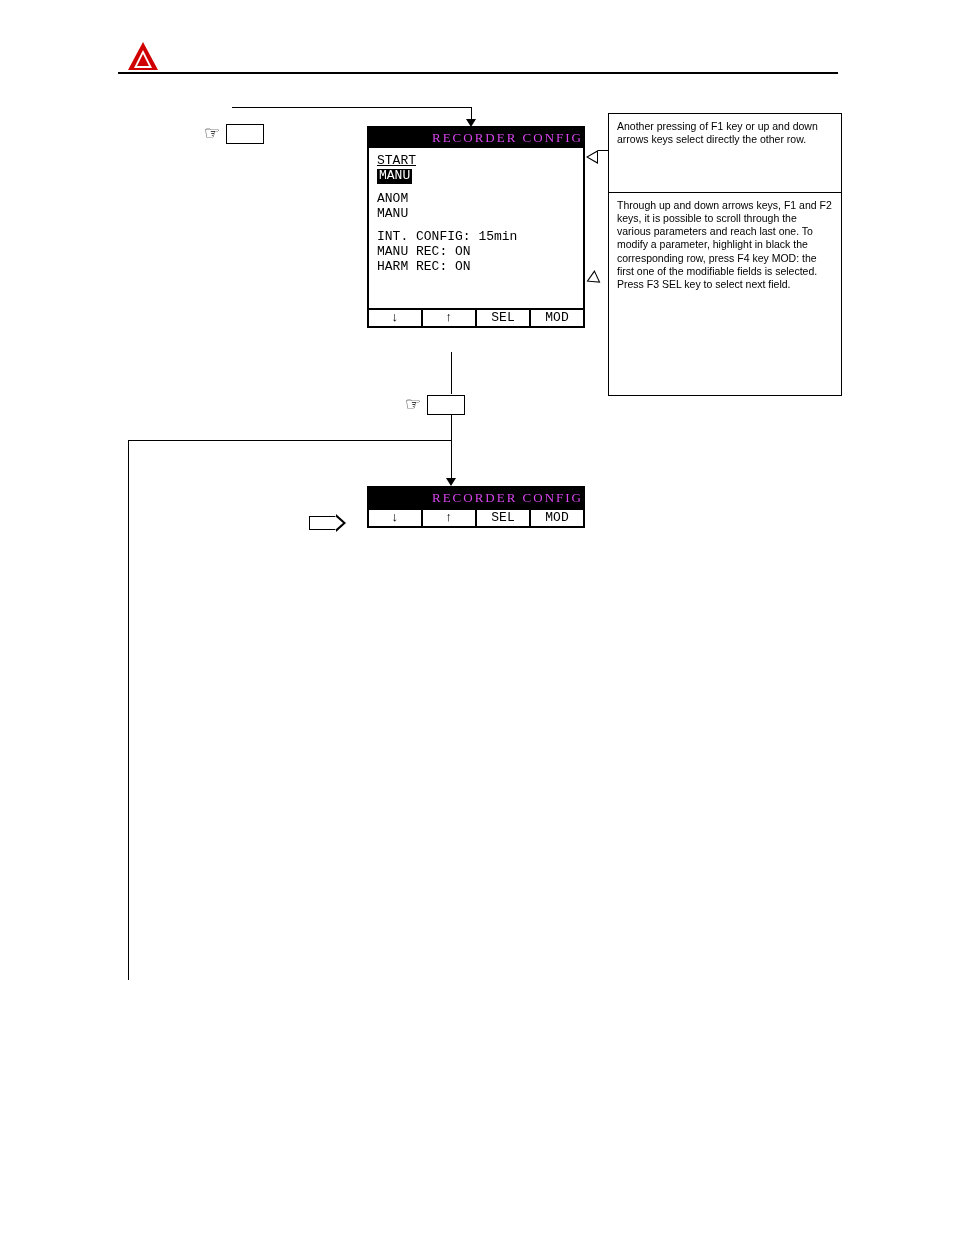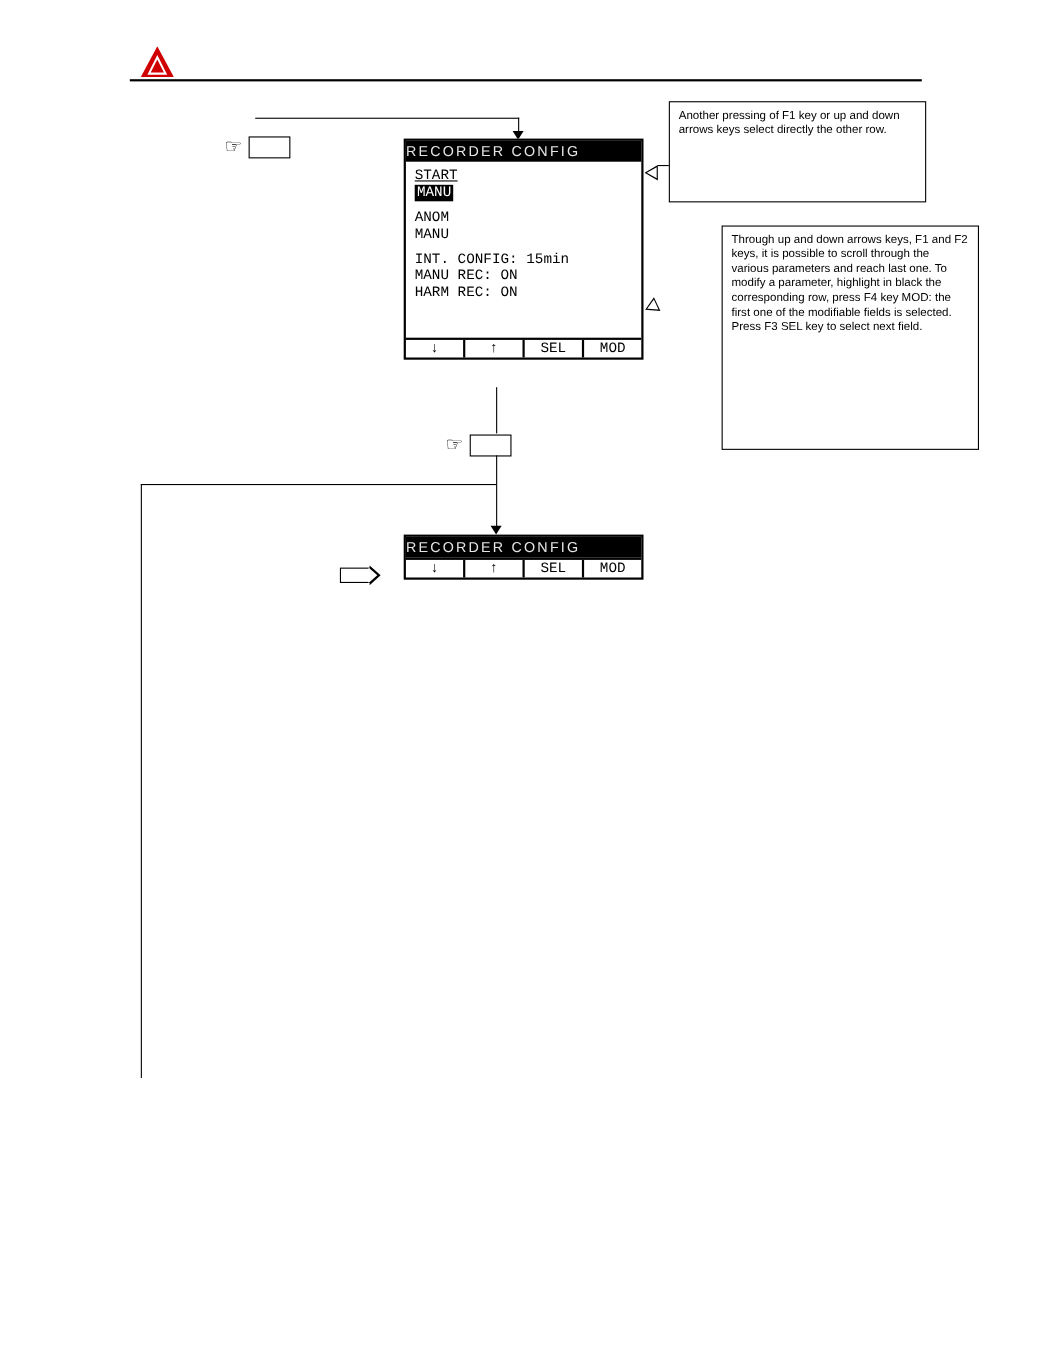--- a/index.html
+++ b/index.html
@@ -46,25 +46,25 @@
   }
   
   .screen {
     position: absolute;
     width: 214px;
     border: 2px solid #000;
     background: #fff;
   }
   .screen-title {
     background: #000;
-    color: #e5e5e5;
-    font-family: Liberation Sans, sans-serif;
+    color: #d946ef;
+    font-family: Liberation Serif, serif;
     font-size: 13px;
     letter-spacing: 2px;
-    text-align: left;
+    text-align: right;
     padding: 2px 0;
   }
   .screen-body {
     font-family: "Courier New", monospace;
     font-size: 13px;
     line-height: 1.15;
     padding: 6px 8px 4px 8px;
     min-height: 150px;
     border-radius: 10px;
   }
@@ -181,28 +181,28 @@
       <div>HARM REC: ON</div>
     </div>
     <div class="screen-footer">
       <div>↓</div>
       <div>↑</div>
       <div>SEL</div>
       <div>MOD</div>
     </div>
   </div>
 
-  <div class="info-box" style="left:608px; top:92px; width:216px; height:78px;">
+  <div class="info-box" style="left:608px; top:113px; width:216px; height:78px;">
     <span>Another pressing of F1 key or up and down arrows keys select directly the other row.</span>
   </div>
 
   <div class="hollow-arrow-left" style="left:586px; top:150px;"></div>
   <div class="line" style="left:598px; top:150px; width:10px; height:1px;"></div>
 
-  <div class="info-box" style="left:608px; top:205px; width:216px; height:190px;margin-left:48px;">
+  <div class="info-box" style="left:608px; top:192px; width:216px; height:190px;">
     <span>Through up and down arrows keys, F1 and F2 keys, it is possible to scroll through the various parameters and reach last one. To modify a parameter, highlight in black the corresponding row, press F4 key MOD: the first one of the modifiable fields is selected. Press F3 SEL key to select next field.</span>
   </div>
   <div class="hollow-arrow-left" style="left:586px; top:272px; transform:rotate(-25deg);"></div>
 
   <div class="line" style="left:451px; top:352px; width:1px; height:42px;"></div>
   <div class="hand" style="left:405px; top:395px;">☞</div>
   <div class="key-box" style="left:427px; top:395px;"></div>
   <div class="line" style="left:451px; top:414px; width:1px; height:66px;"></div>
   <div class="arrowhead-down" style="left:446px; top:478px;"></div>
 

